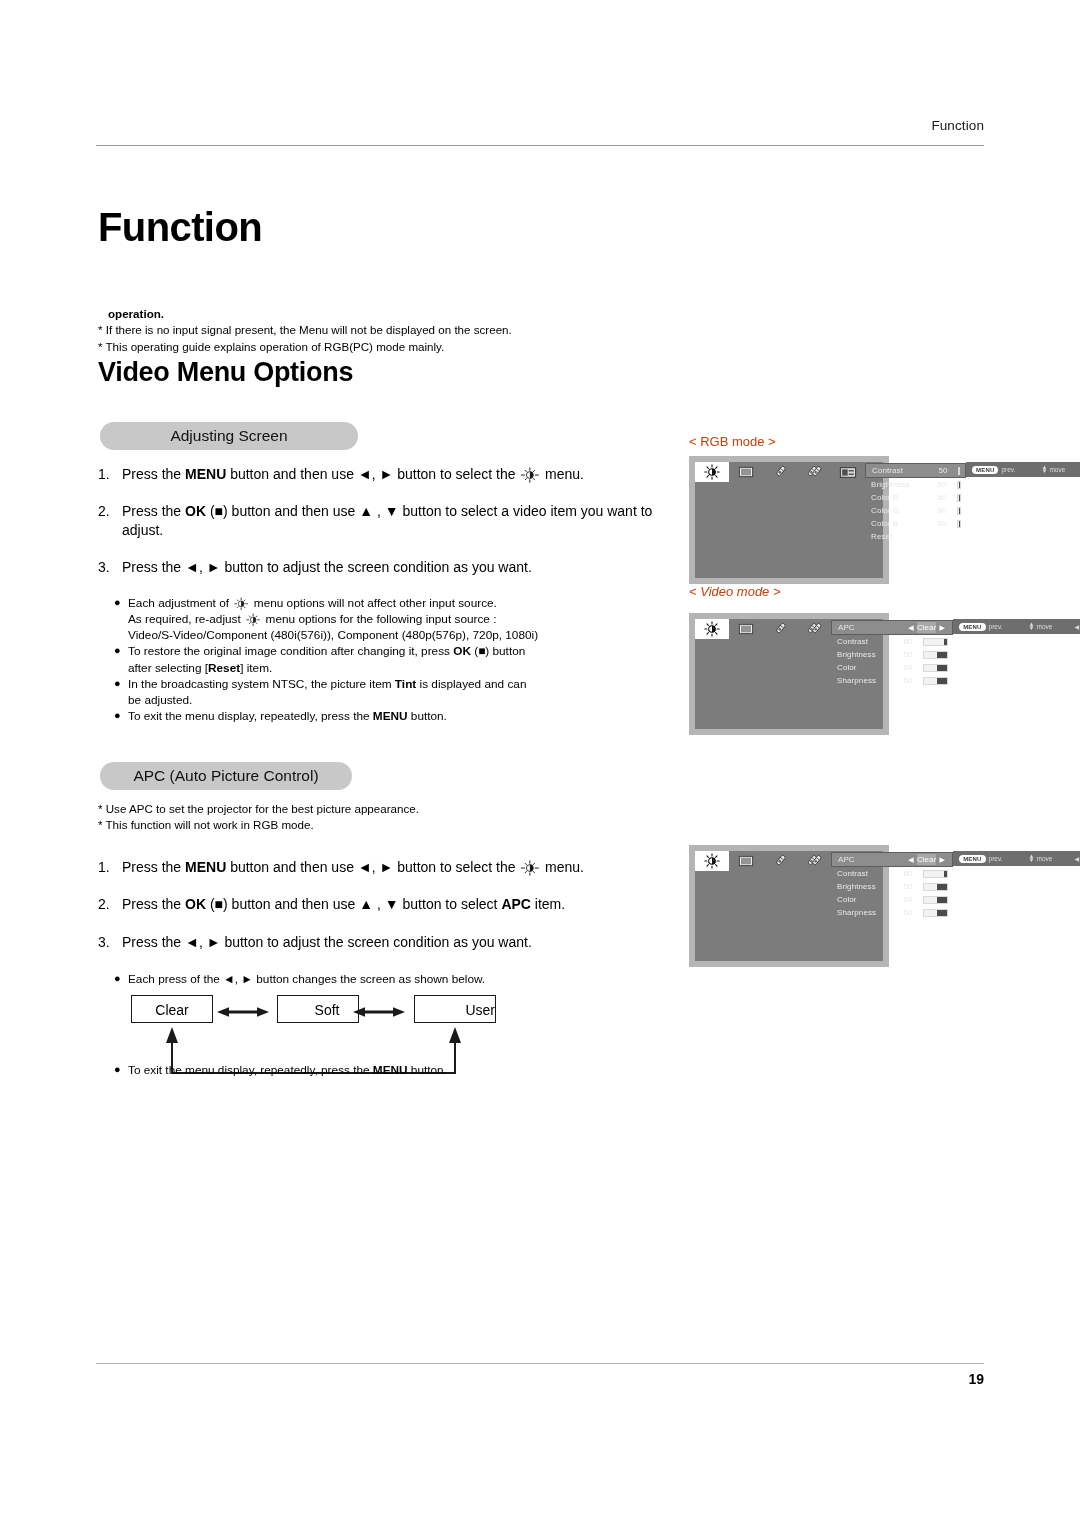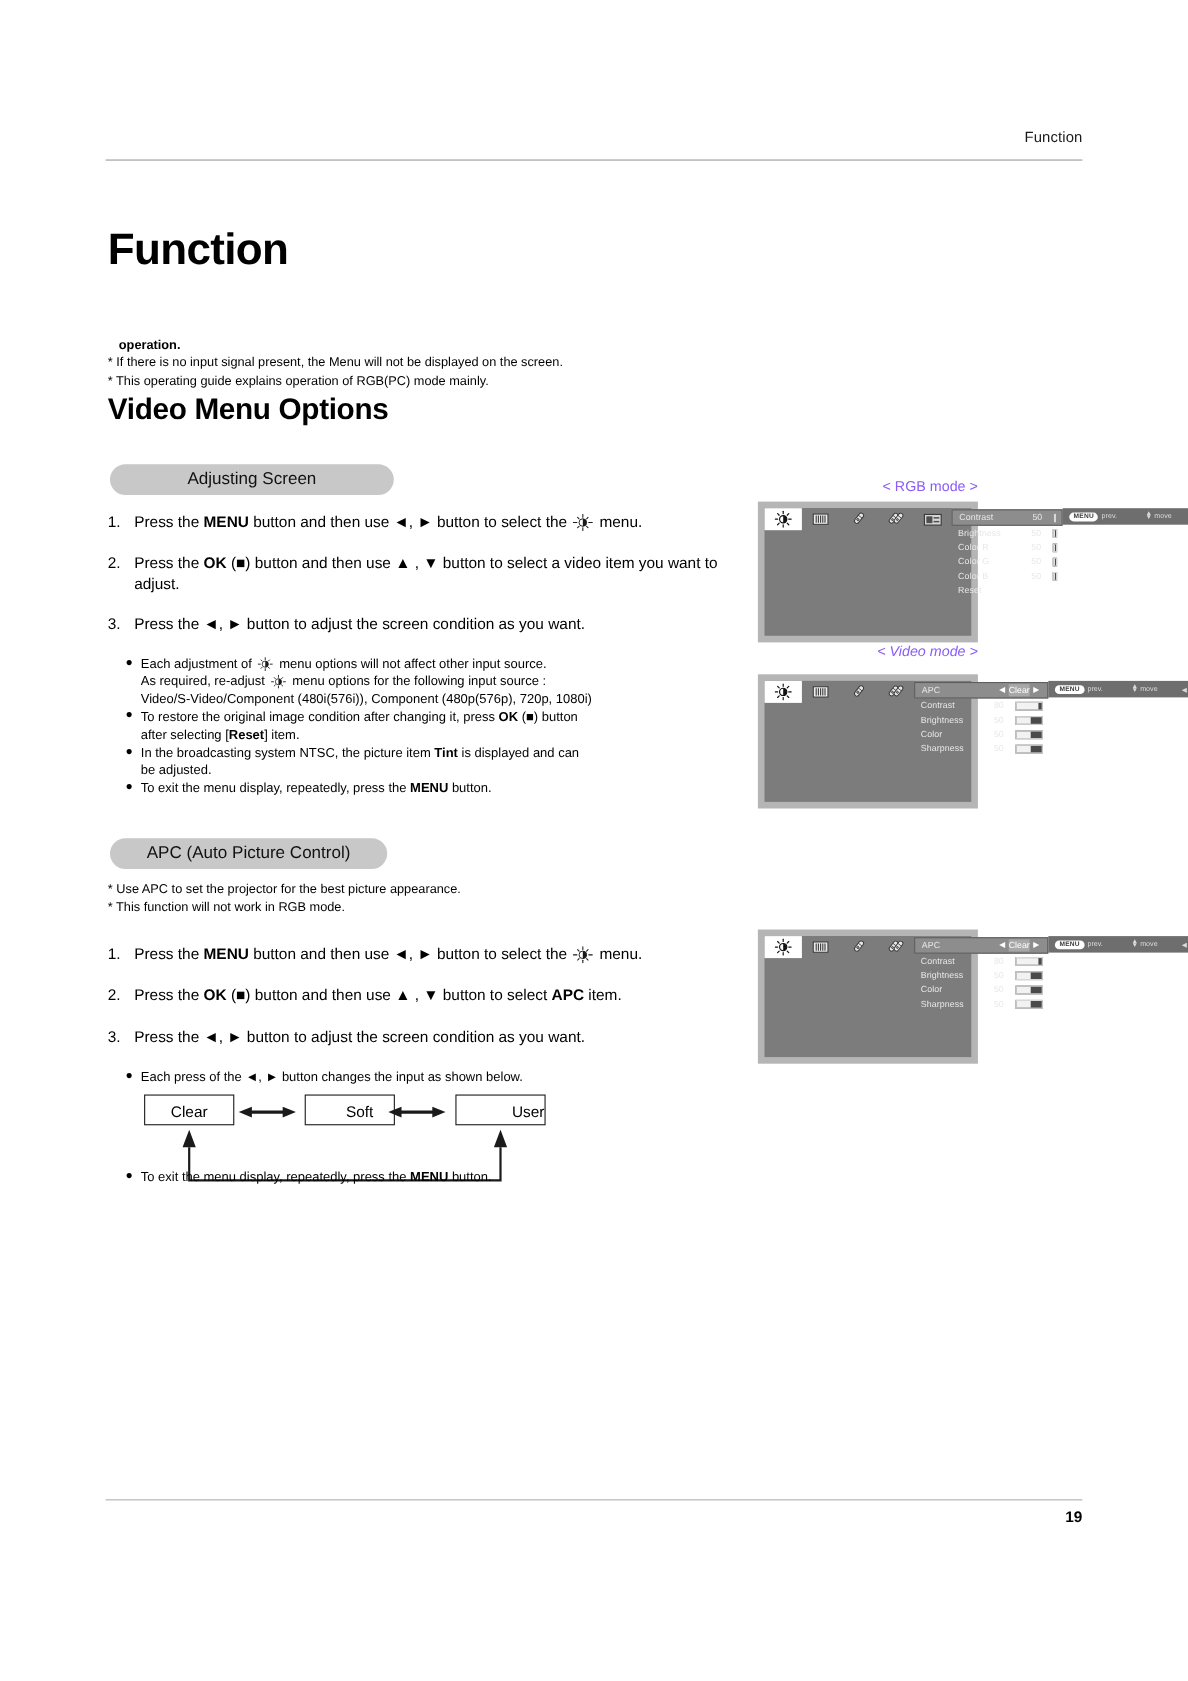--- a/index.html
+++ b/index.html
@@ -192,22 +192,22 @@
     height: 12px;
   }
   #flow-arrow-0 { left: 84px; }
   #flow-arrow-1 { left: 220px; }
   .flow-return { position: absolute; left: 0; top: 26px; width: 420px; height: 62px; }
 
   
   .osd-caption {
     position: absolute;
     font-size: 13px;
-    color: #8b5cf6;
-    text-align: right;
+    color: #c2410c;
+    text-align: left;
     width: 200px;
   }
   #caption-rgb   { left: 689px; top: 434px; }
   #caption-video { left: 689px; top: 584px; font-style: italic; }
 
   .osd {
     position: absolute;
     width: 200px;
     background: #b5b5b5;
     padding: 6px;
@@ -501,21 +501,21 @@
   </div>
   <div class="step">
     <span class="num">3.</span>
     <span>Press the ◄, ► button to adjust the screen condition as you want.</span>
   </div>
 </div>
 
 <div class="bullets" id="bullets-apc-top">
   <div class="bullet">
     <span class="dot">●</span>
-    <span>Each press of the ◄, ► button changes the input as shown below.</span>
+    <span>Each press of the ◄, ► button changes the screen as shown below.</span>
   </div>
 </div>
 
 <div class="flow">
   <div class="flow-box" id="flow-box-0">Clear</div>
   <div class="flow-box" id="flow-box-1">Soft</div>
   <div class="flow-box" id="flow-box-2">User</div>
 
   <div class="flow-arrow" id="flow-arrow-0">
     <svg viewBox="0 0 56 12" width="56" height="12">

